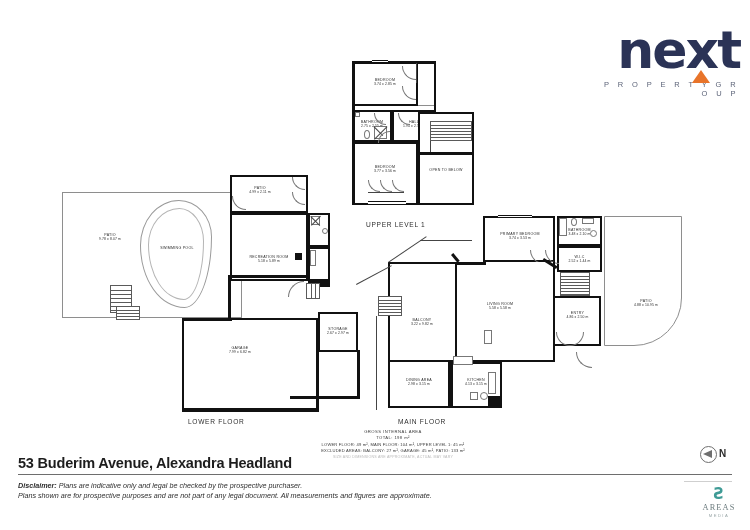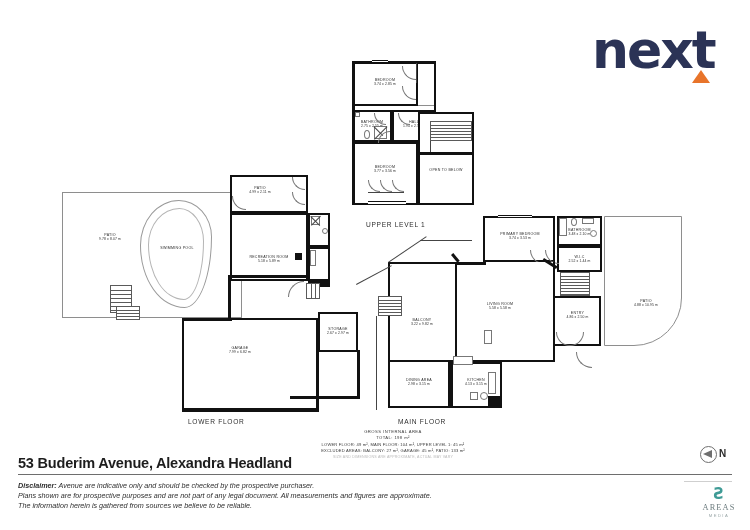--- a/index.html
+++ b/index.html
@@ -22,21 +22,21 @@
     position: absolute; left: 592px; top: 24px;
     width: 150px; height: 72px;
   }
   #brand-wordmark {
     font-family: "DejaVu Sans", sans-serif;
     font-weight: bold;
     font-size: 52px;
     letter-spacing: -2px;
     color: #2b3356;
     line-height: 52px;
-    text-align: left;
+    text-align: right;
     padding-right: 2px;
   }
   #brand-tag {
     font-family: "Liberation Sans", sans-serif;
     font-size: 7.5px;
     letter-spacing: 3.4px;
     color: #5d6479;
     text-align: right;
     padding-right: 3px;
     margin-top: 4px;
@@ -218,20 +218,21 @@
   .blk { position:absolute; background:#111; }
 </style>
 </head>
 <body>
 
 <div id="page">
 
   <div id="brand-logo">
     <div id="brand-wordmark">next</div>
     <div id="brand-triangle"></div>
+    <div id="brand-tag">P R O P E R T Y   G R O U P</div>
   </div>
 
   <div id="plan-canvas">
 
     <div>
 
       <div class="room-solid" style="left:352px; top:61px; width:66px; height:45px;"></div>
       <div class="room" style="left:418px; top:61px; width:18px; height:45px; border-left:none;"></div>
       <div class="blk" style="left:352px; top:61px; width:84px; height:2.5px;"></div>
       <div class="blk" style="left:433.5px; top:61px; width:2.5px; height:51px;"></div>
@@ -505,23 +506,22 @@
     <div id="compass-ring"></div>
     <div id="compass-needle"></div>
     <div id="compass-n">N</div>
   </div>
 
   <div id="property-title">53 Buderim Avenue, Alexandra Headland</div>
   <div id="footer-rule"></div>
   <div id="footer-rule-2"></div>
 
   <div id="disclaimer">
-    <div><b>Disclaimer:</b><span> Avenue are indicative only and should be checked by the prospective purchaser.</span></div>
+    <div><b>Disclaimer:</b><span> Plans are indicative only and legal be checked by the prospective purchaser.</span></div>
     <div>Plans shown are for prospective purposes and are not part of any legal document. All measurements and figures are approximate.</div>
-    <div>The information herein is gathered from sources we believe to be reliable.</div>
   </div>
 
   <div id="stone-media">
     <div id="sm-mark">Ƨ</div>
     <div id="sm-name">AREAS</div>
     <div id="sm-sub">MEDIA</div>
   </div>
 
 </div>
 

